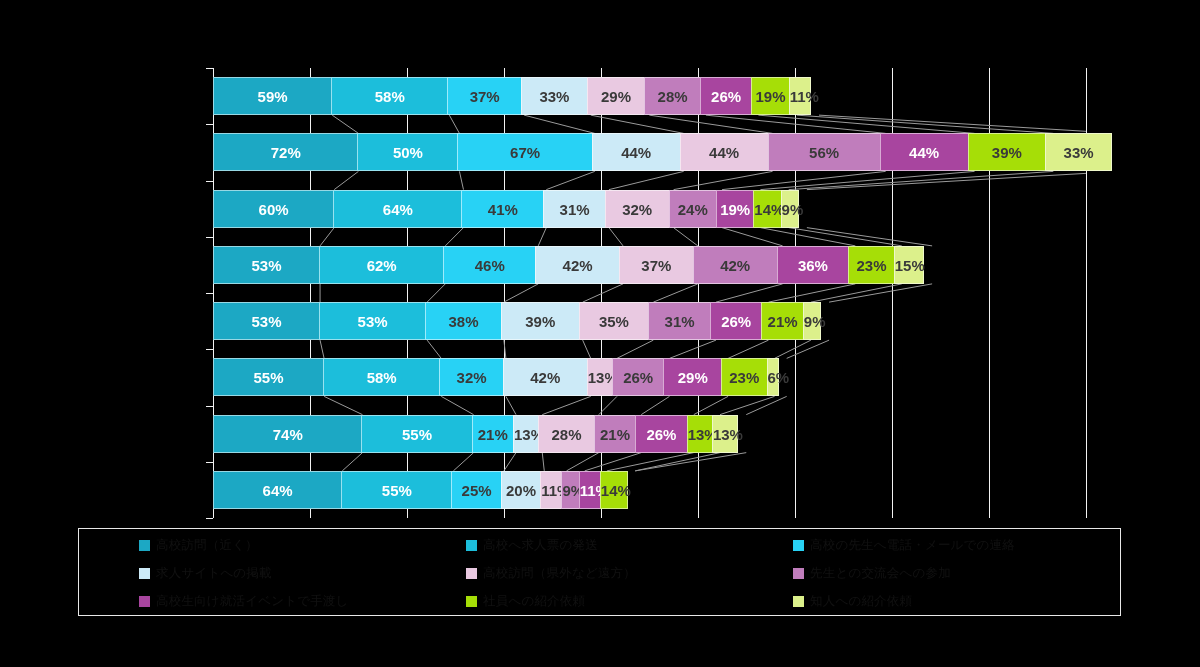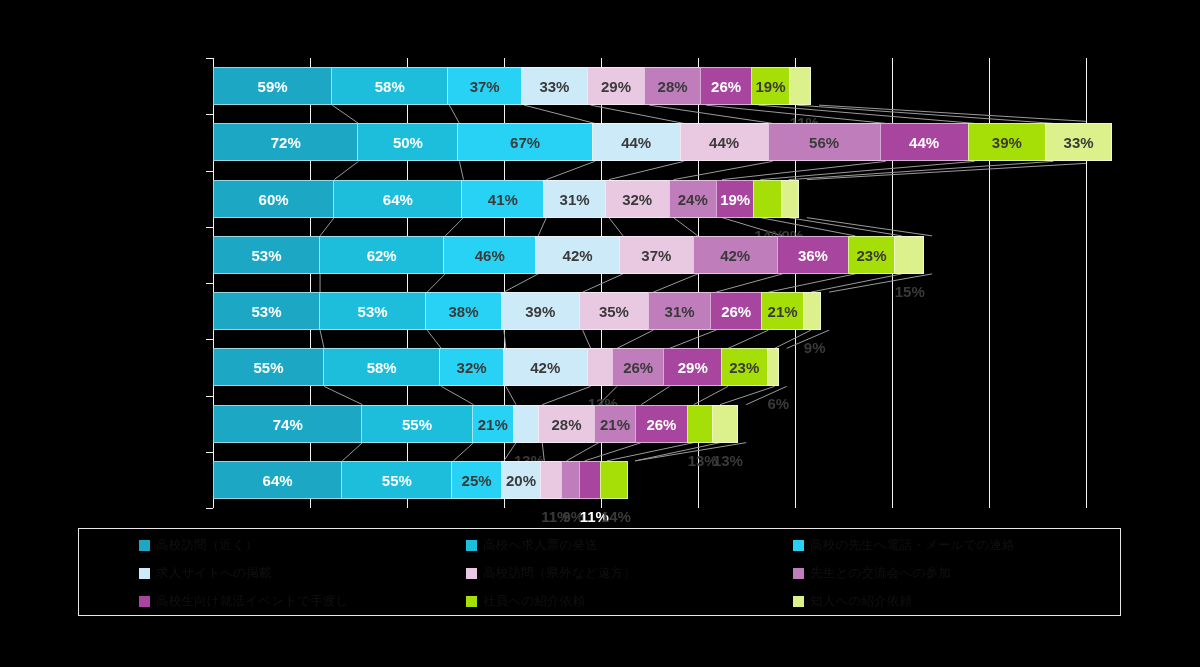--- a/index.html
+++ b/index.html
@@ -1,33 +1,33 @@
 <!DOCTYPE html>
 <html><head>
 <meta charset="utf-8">
 <style>
   html,body{margin:0;padding:0;background:#000;}
   body{width:1200px;height:667px;font-family:"Liberation Sans","DejaVu Sans",sans-serif;overflow:hidden;position:relative;}
   #chart-root{position:absolute;left:0;top:0;width:1200px;height:667px;background:#000;}
 
   
-  #plot{position:absolute;left:213px;top:58px;width:873px;height:450px;padding-left:44px;}
+  #plot{position:absolute;left:213px;top:68px;width:873px;height:450px;padding-left:44px;}
   .gridline{position:absolute;top:0;bottom:0;width:1px;background:#f2f2f2;}
   .axis-left{position:absolute;left:0;top:0;bottom:0;width:1px;background:#f2f2f2;}
   .tick{position:absolute;left:-7px;width:7px;height:1px;background:#f2f2f2;}
 
   
   .row{position:absolute;left:1px;height:38px;white-space:nowrap;font-size:0;}
   .seg{display:inline-block;height:38px;vertical-align:top;position:relative;
        box-sizing:border-box;border:1px solid rgba(255,255,255,.55);margin-left:-1px;}
   .seg .lbl{position:absolute;left:0;right:0;top:50%;transform:translateY(-50%);
             text-align:center;font-size:15px;font-weight:bold;line-height:1;}
   .lbl.dark{color:#3a3a3a;}
   .lbl.light{color:#ffffff;}
-  .seg.overflow .lbl{overflow:visible;margin-top:36px;}
+  .seg.overflow .lbl{overflow:visible;}
 
   
   #connectors{position:absolute;left:0;top:0;width:873px;height:450px;pointer-events:none;}
 
   
   #legend{position:absolute;left:78px;top:528px;width:1043px;height:88px;
           border:1px solid #e8e8e8;box-sizing:border-box;}
   .legend-grid{display:grid;grid-template-columns:1fr 1fr 1fr;
                grid-auto-rows:28px;align-items:center;padding:2px 0 0 60px;box-sizing:border-box;height:100%;}
   .legend-item{display:flex;align-items:center;gap:6px;}

